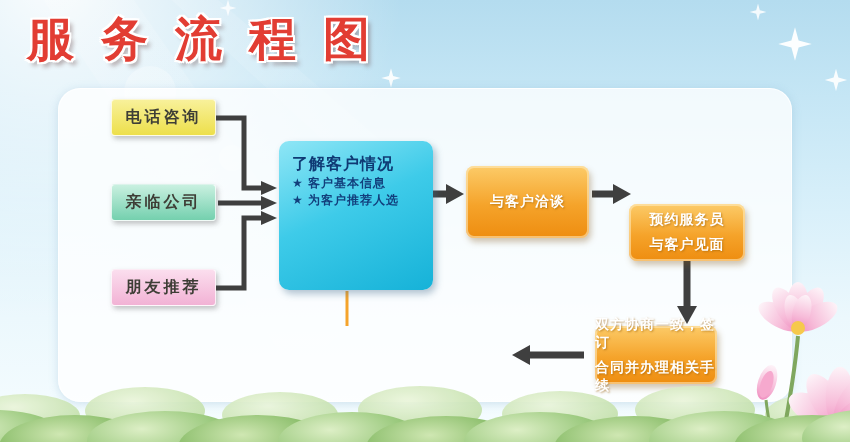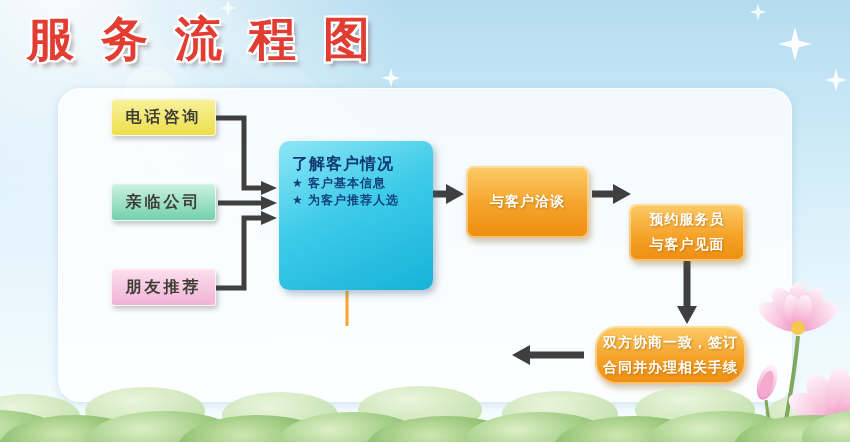--- a/index.html
+++ b/index.html
@@ -58,21 +58,21 @@
   .step{
     position:absolute; z-index:2; border-radius:8px;
     background:linear-gradient(180deg,#fccb68 0%,#f5a32a 55%,#ee8d10 100%);
     color:#fff; font-weight:bold; font-size:14px; letter-spacing:1px;
     display:flex; flex-direction:column; align-items:center; justify-content:center; gap:7px;
     text-shadow:1px 1px 2px rgba(150,90,0,0.55);
     box-shadow:2px 4px 6px rgba(130,90,30,0.35), inset 0 0 0 2px rgba(255,236,195,0.55);
   }
   #step-negotiate{ left:466px; top:166px; width:123px; height:72px; }
   #step-appoint  { left:629px; top:166px; width:116px; height:57px;margin-top:38px; }
-  #step-contract { left:595px; top:326px; width:151px; height:58px;border-radius:22px; }
+  #step-contract { left:595px; top:326px; width:122px; height:58px; }
   #step-followup { left:325px; top:326px; width:143px; height:58px; }
 </style>
 </head>
 <body>
 
 <div class="stage">
 
   <svg id="bg-decor" class="layer" viewBox="0 0 850 442">
     <defs>
       <linearGradient id="rayLin" x1="0" y1="0" x2="0.8" y2="1">

